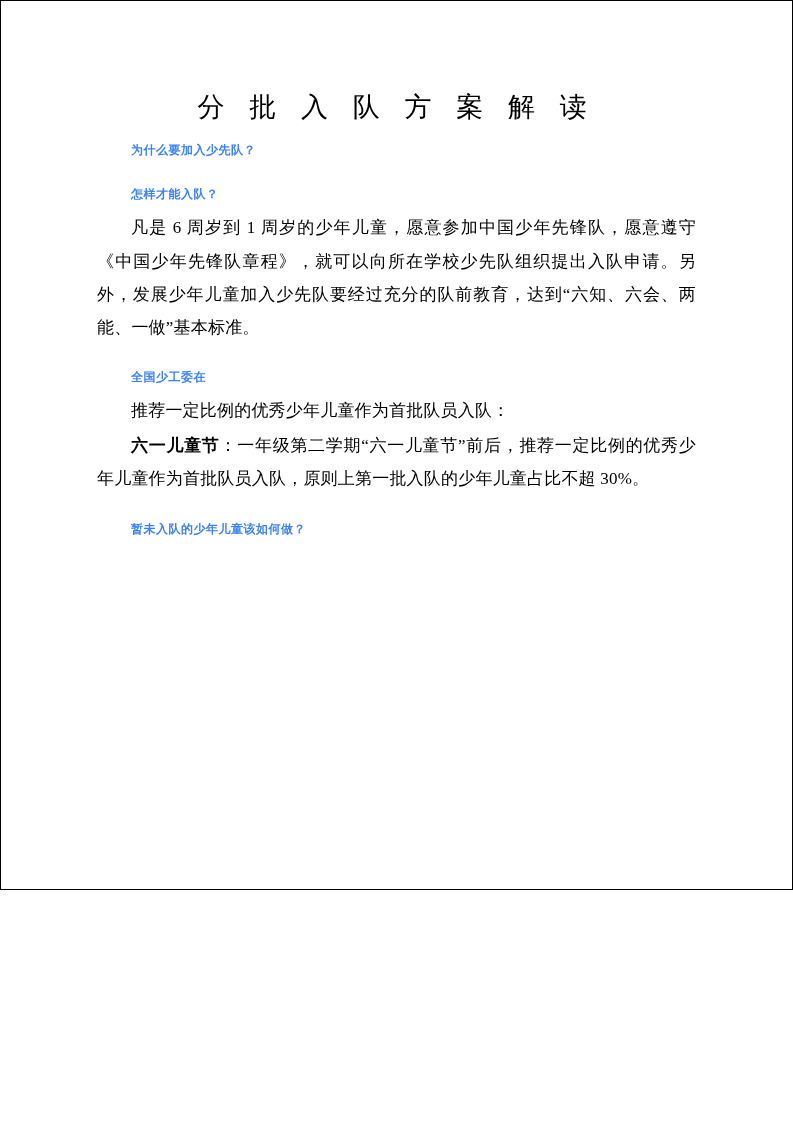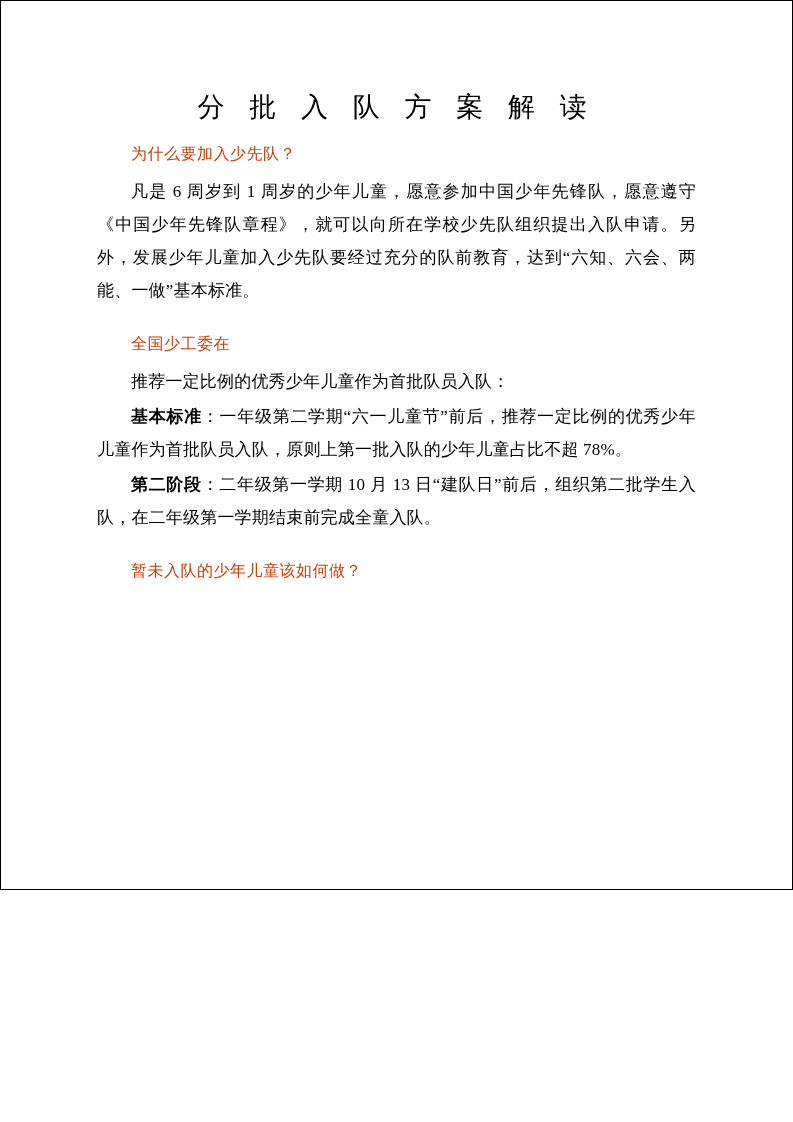--- a/index.html
+++ b/index.html
@@ -24,23 +24,23 @@
   }
   .doc-title {
     text-align: center;
     font-size: 27px;
     letter-spacing: 9px;
     font-weight: 400;
     margin: 10px 0 14px 0;
     font-family: "Liberation Serif", "DejaVu Serif", serif;
   }
   .heading {
-    color: #c2410c;
-    font-size: 16px;
-    font-weight: 400;
+    color: #3b82f6;
+    font-size: 12px;
+    font-weight: 700;
     text-indent: 34px;
     margin: 8px 0 6px 0;
     line-height: 1.85;
     letter-spacing: 0.5px;
   }
   .heading.spaced {
     margin-top: 22px;
   }
   .para {
     font-size: 17px;
@@ -59,24 +59,24 @@
 </style>
 </head>
 <body>
 
 <div class="page">
 
   <h1 class="doc-title">分 批 入 队 方 案 解 读</h1>
 
   <div class="heading">为什么要加入少先队？</div>
 
+  <div class="heading spaced">怎样才能入队？</div>
   <p class="para">凡是 6 周岁到 1 周岁的少年儿童，愿意参加中国少年先锋队，愿意遵守《中国少年先锋队章程》，就可以向所在学校少先队组织提出入队申请。另外，发展少年儿童加入少先队要经过充分的队前教育，达到“六知、六会、两能、一做”基本标准。</p>
 
   <div class="heading spaced">全国少工委在</div>
   <p class="para pad-top">推荐一定比例的优秀少年儿童作为首批队员入队：</p>
 
-  <p class="para"><span class="lead">基本标准</span><span>：一年级第二学期“六一儿童节”前后，推荐一定比例的优秀少年儿童作为首批队员入队，原则上第一批入队的少年儿童占比不超 78%。</span></p>
+  <p class="para"><span class="lead">六一儿童节</span><span>：一年级第二学期“六一儿童节”前后，推荐一定比例的优秀少年儿童作为首批队员入队，原则上第一批入队的少年儿童占比不超 30%。</span></p>
 
-  <p class="para"><span class="lead">第二阶段</span><span>：二年级第一学期 10 月 13 日“建队日”前后，组织第二批学生入队，在二年级第一学期结束前完成全童入队。</span></p>
 
   <div class="heading spaced">暂未入队的少年儿童该如何做？</div>
 
 </div>
 
 </body></html>

